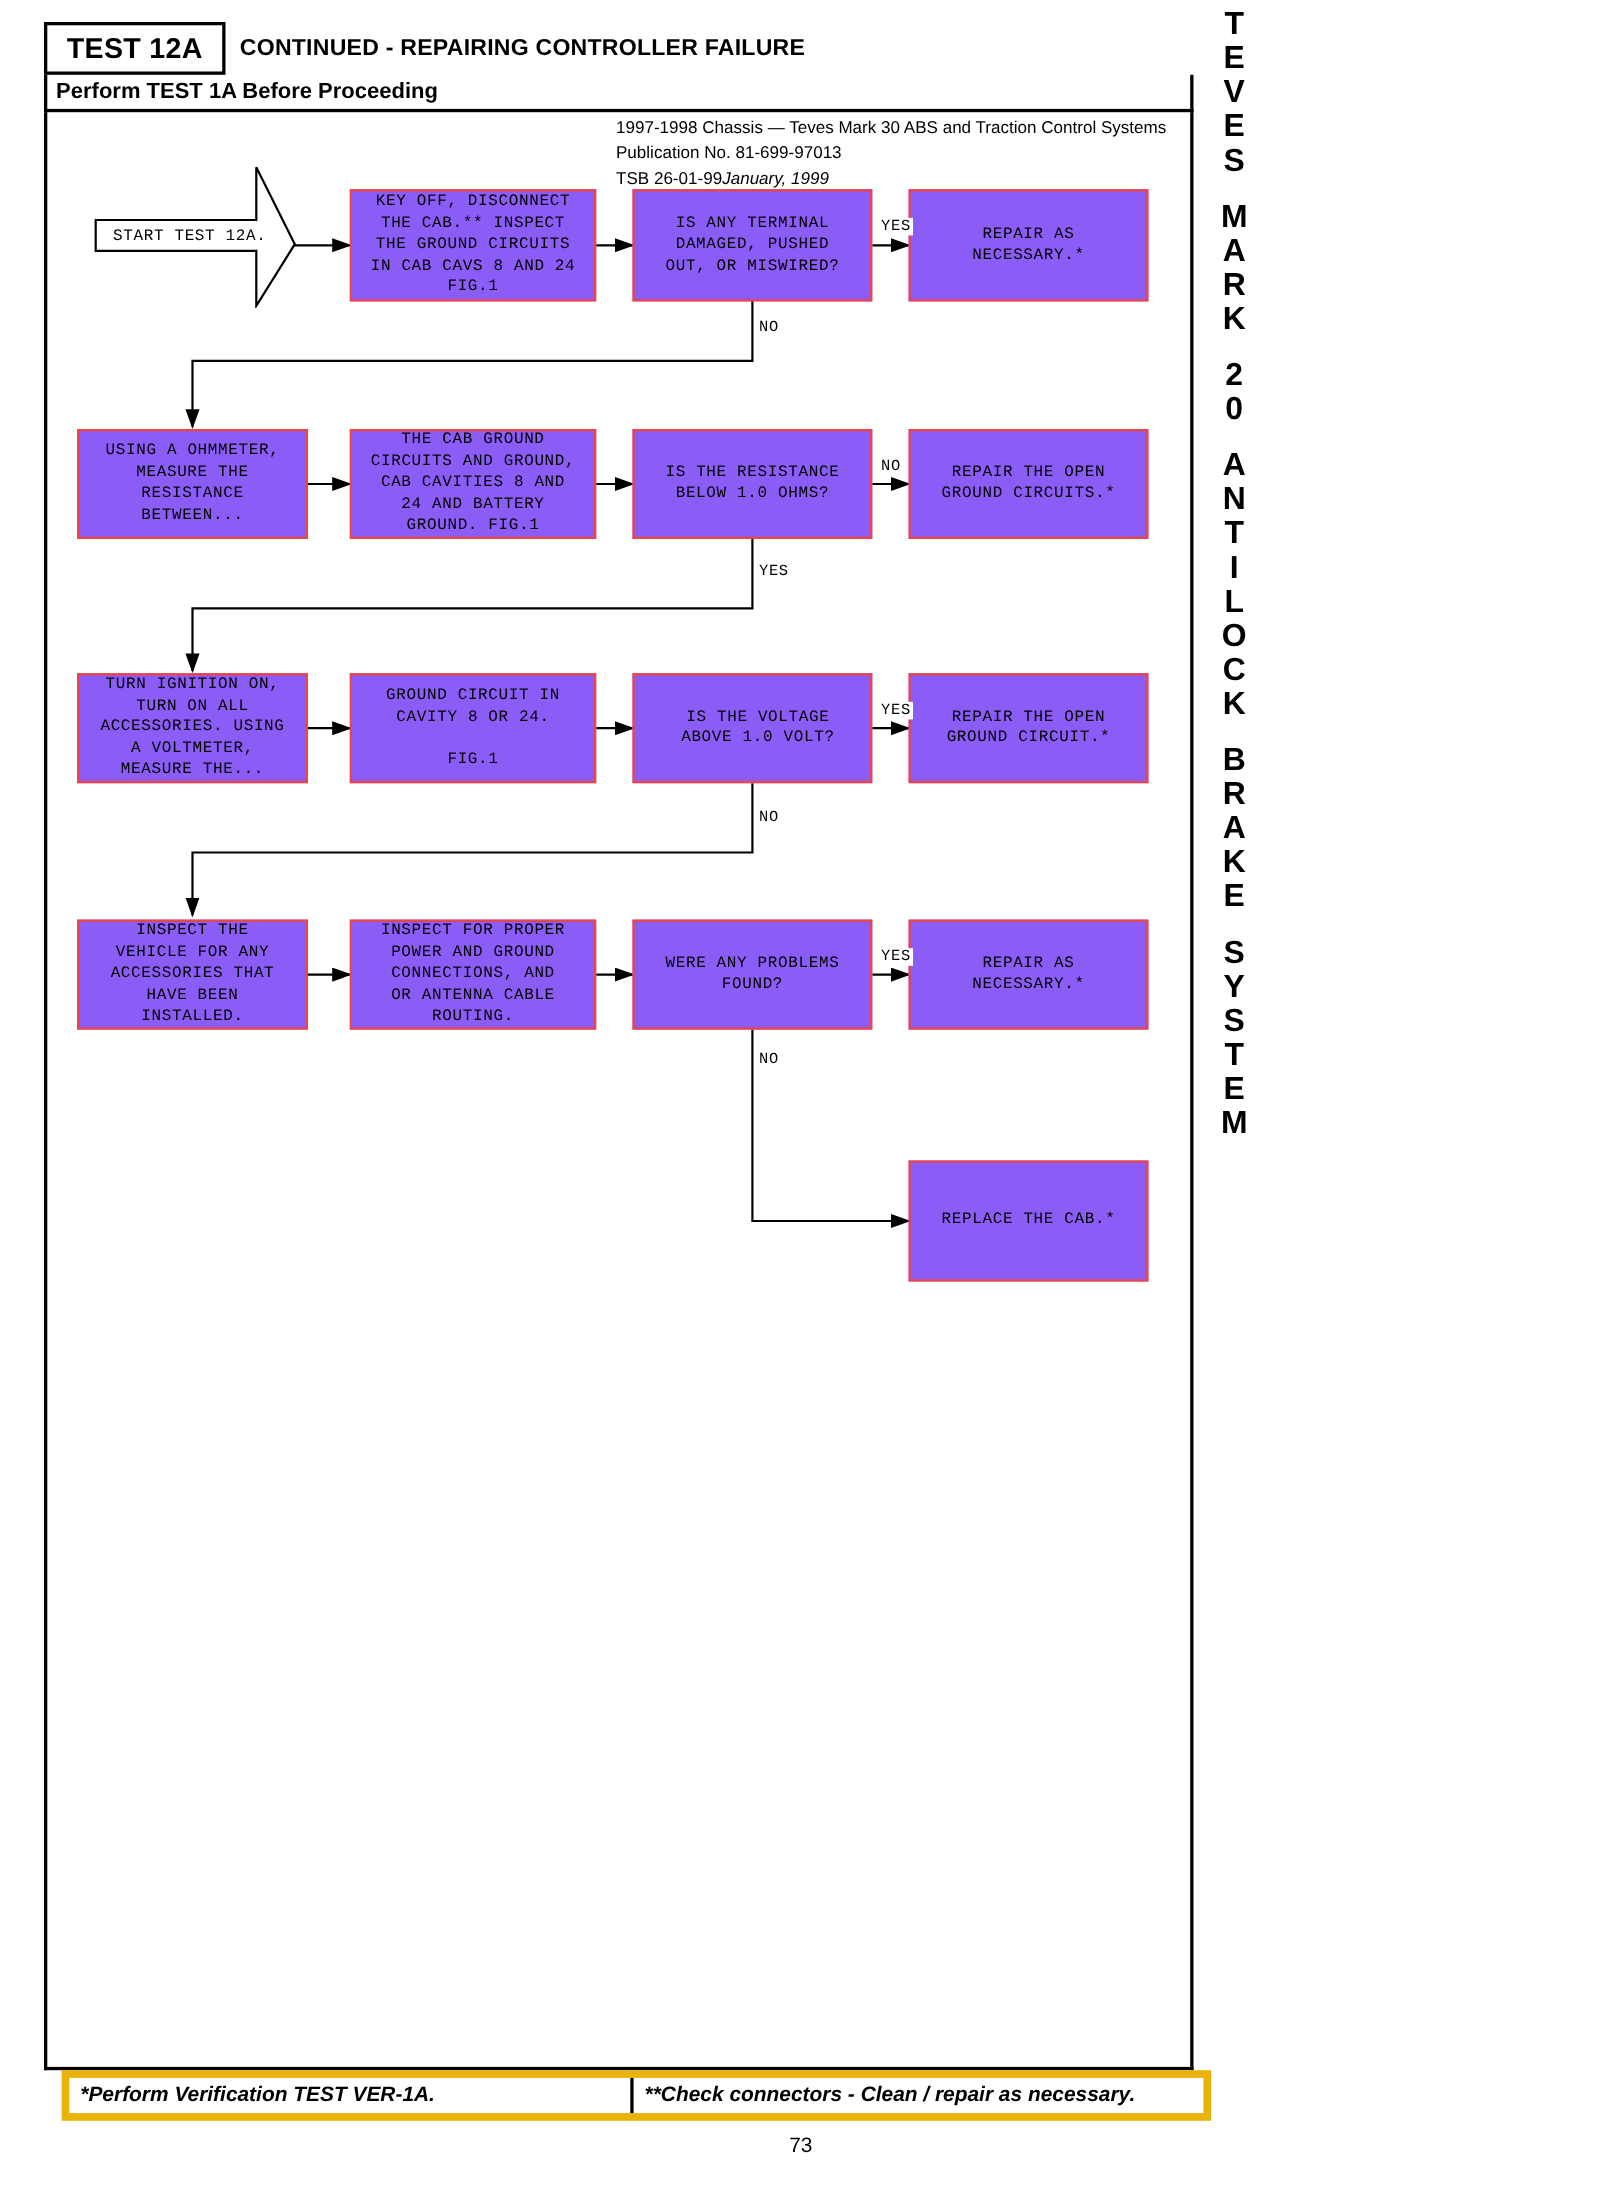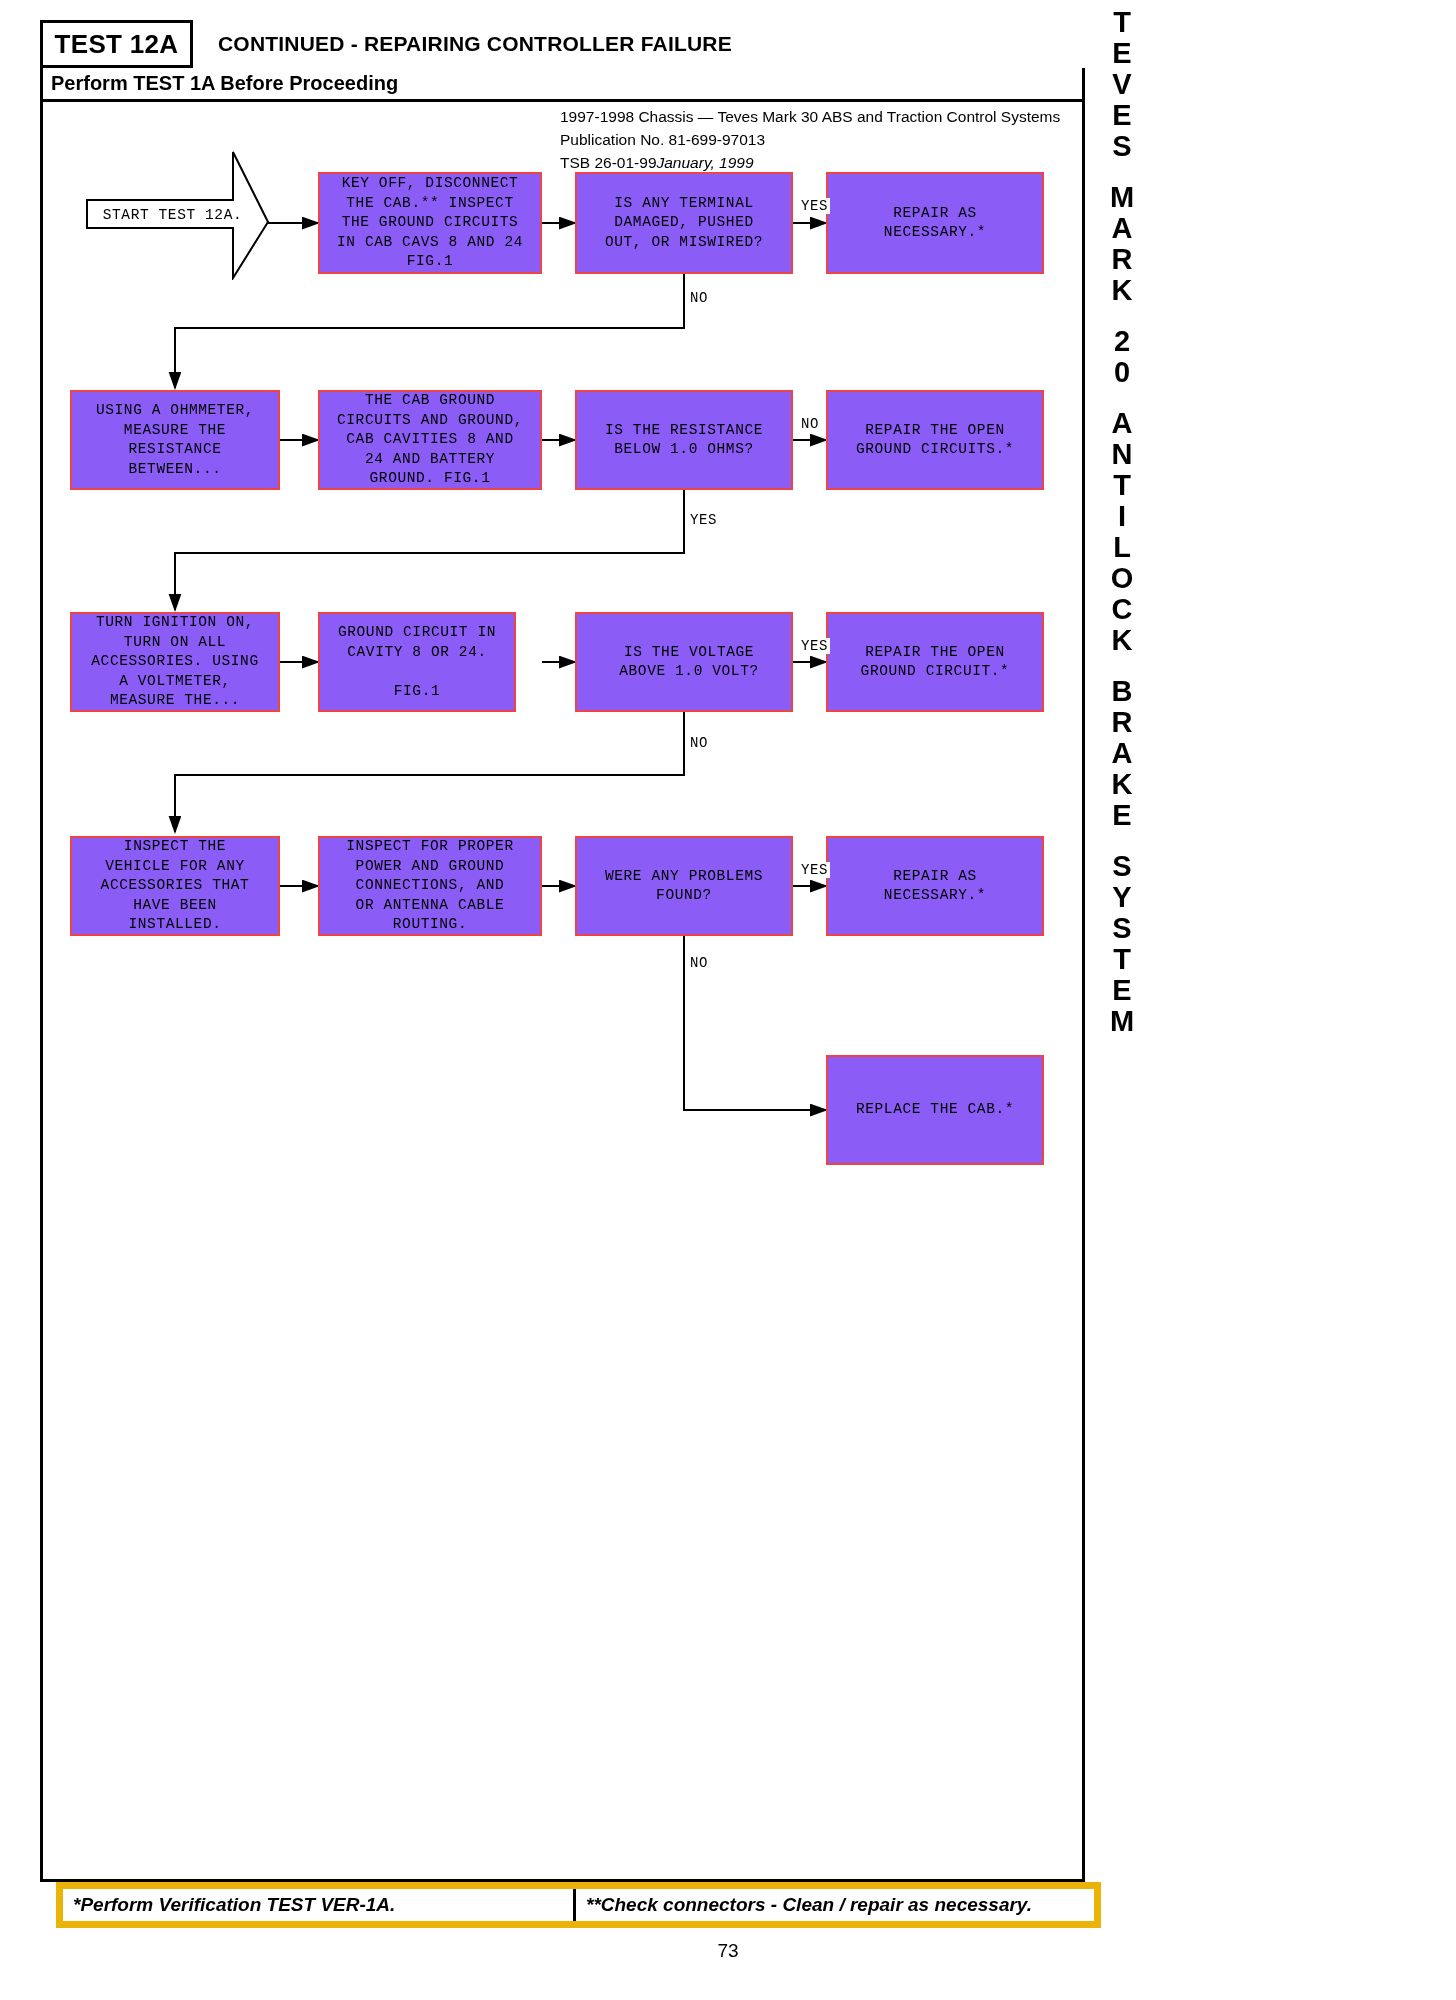--- a/index.html
+++ b/index.html
@@ -20,21 +20,21 @@
     font-family:"Liberation Sans", sans-serif;
     font-weight:bold;font-size:29px;line-height:1.02;
     letter-spacing:0px;
   }
   #side-title .ch{display:block;height:31px;}
   #side-title .sp{height:20px;}
 
   
   .outer-box{position:absolute;border:3px solid #000;box-sizing:border-box;}
   #hdr-test{
-    position:absolute;left:40px;top:20px;width:153px;height:48px;
+    position:absolute;left:40px;top:20px;width:165px;height:48px;
     border:3px solid #000;box-sizing:border-box;
     display:flex;align-items:center;justify-content:center;
     font-weight:bold;font-size:26px;letter-spacing:.3px;
   }
   #hdr-title{
     position:absolute;left:218px;top:20px;width:860px;height:48px;
     display:flex;align-items:center;
     font-weight:bold;font-size:21px;letter-spacing:.2px;
   }
   #hdr-sub{
@@ -229,21 +229,21 @@
   <div class="node" style="left:575px;top:390px;width:218px;height:100px;">IS THE RESISTANCE
 BELOW 1.0 OHMS?</div>
   <div class="node" style="left:826px;top:390px;width:218px;height:100px;">REPAIR THE OPEN
 GROUND CIRCUITS.*</div>
 
   <div class="node" style="left:70px;top:612px;width:210px;height:100px;">TURN IGNITION ON,
 TURN ON ALL
 ACCESSORIES. USING
 A VOLTMETER,
 MEASURE THE...</div>
-  <div class="node" style="left:318px;top:612px;width:198px;height:100px;">GROUND CIRCUIT IN
+  <div class="node" style="left:318px;top:612px;width:224px;height:100px;">GROUND CIRCUIT IN
 CAVITY 8 OR 24.
 
 FIG.1</div>
   <div class="node" style="left:575px;top:612px;width:218px;height:100px;padding-left:16px;">IS THE VOLTAGE
 ABOVE 1.0 VOLT?</div>
   <div class="node" style="left:826px;top:612px;width:218px;height:100px;">REPAIR THE OPEN
 GROUND CIRCUIT.*</div>
 
   <div class="node" style="left:70px;top:836px;width:210px;height:100px;">INSPECT THE
 VEHICLE FOR ANY

